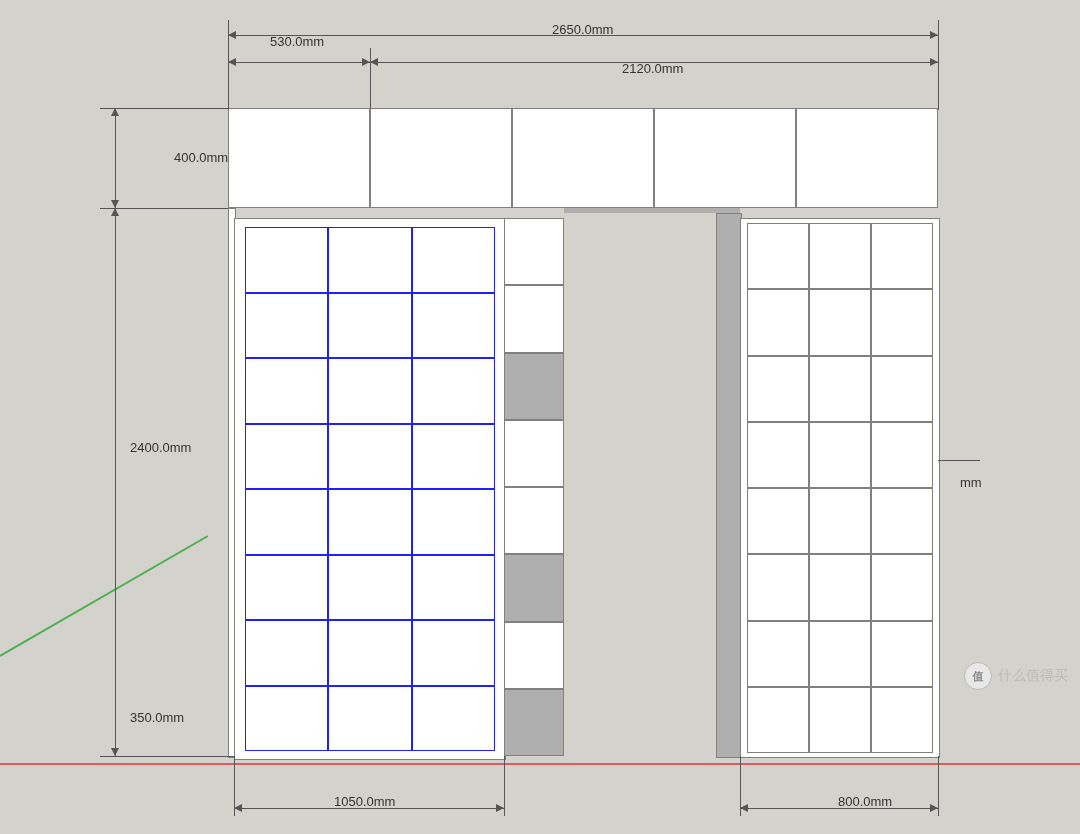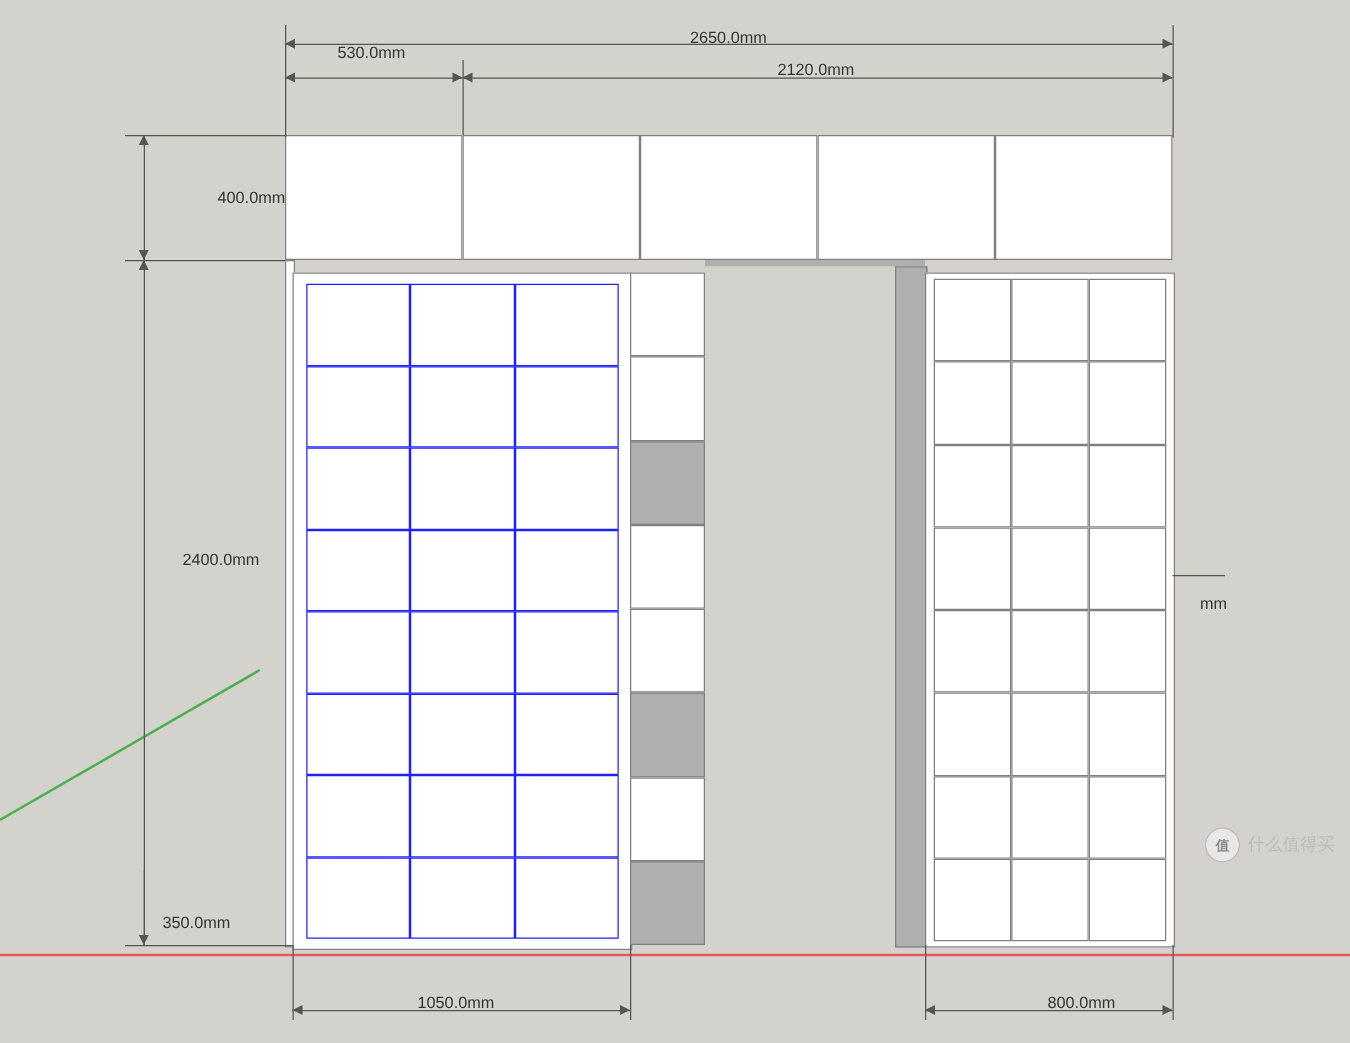--- a/index.html
+++ b/index.html
@@ -128,37 +128,37 @@
   <div class="dim-label" style="left:550px;top:22px">2650.0mm</div>
 
   <div class="ext-line" style="left:370px;top:48px;width:1px;height:60px"></div>
   <div class="dim-line-h" style="left:228px;top:62px;width:142px"></div>
   <div class="arrowL" style="left:228px;top:58px"></div>
     <div class="arrowR" style="left:362px;top:58px"></div>
   <div class="dim-label" style="left:268px;top:34px">530.0mm</div>
   <div class="dim-line-h" style="left:370px;top:62px;width:568px"></div>
   <div class="arrowL" style="left:370px;top:58px"></div>
     <div class="arrowR" style="left:930px;top:58px"></div>
-  <div class="dim-label" style="left:620px;top:48px">2120.0mm</div>
+  <div class="dim-label" style="left:620px;top:61px">2120.0mm</div>
 
   <div class="ext-line" style="left:100px;top:108px;width:128px;height:1px"></div>
   <div class="ext-line" style="left:100px;top:208px;width:128px;height:1px"></div>
   <div class="dim-line-v" style="left:115px;top:108px;height:100px"></div>
   <div class="arrowU" style="left:111px;top:108px"></div>
     <div class="arrowD" style="left:111px;top:200px"></div>
   <div class="dim-label" style="left:172px;top:150px">400.0mm</div>
 
   <div class="ext-line" style="left:100px;top:756px;width:134px;height:1px"></div>
   <div class="dim-line-v" style="left:115px;top:208px;height:548px"></div>
   <div class="arrowU" style="left:111px;top:208px"></div>
     <div class="arrowD" style="left:111px;top:748px"></div>
-  <div class="dim-label" style="left:144px;top:440px">2400.0mm</div>
+  <div class="dim-label" style="left:128px;top:440px">2400.0mm</div>
 
   <div class="dim-line-v" style="left:115px;top:696px;height:60px"></div>
-  <div class="dim-label" style="left:128px;top:730px">350.0mm</div>
+  <div class="dim-label" style="left:128px;top:710px">350.0mm</div>
 
   <div class="ext-line" style="left:938px;top:460px;width:42px;height:1px"></div>
   <div class="dim-label" style="left:958px;top:475px">mm</div>
 
   <div class="ext-line" style="left:234px;top:756px;width:1px;height:60px"></div>
   <div class="ext-line" style="left:504px;top:756px;width:1px;height:60px"></div>
   <div class="dim-line-h" style="left:234px;top:808px;width:270px"></div>
   <div class="arrowL" style="left:234px;top:804px"></div>
     <div class="arrowR" style="left:496px;top:804px"></div>
   <div class="dim-label" style="left:332px;top:794px">1050.0mm</div>

